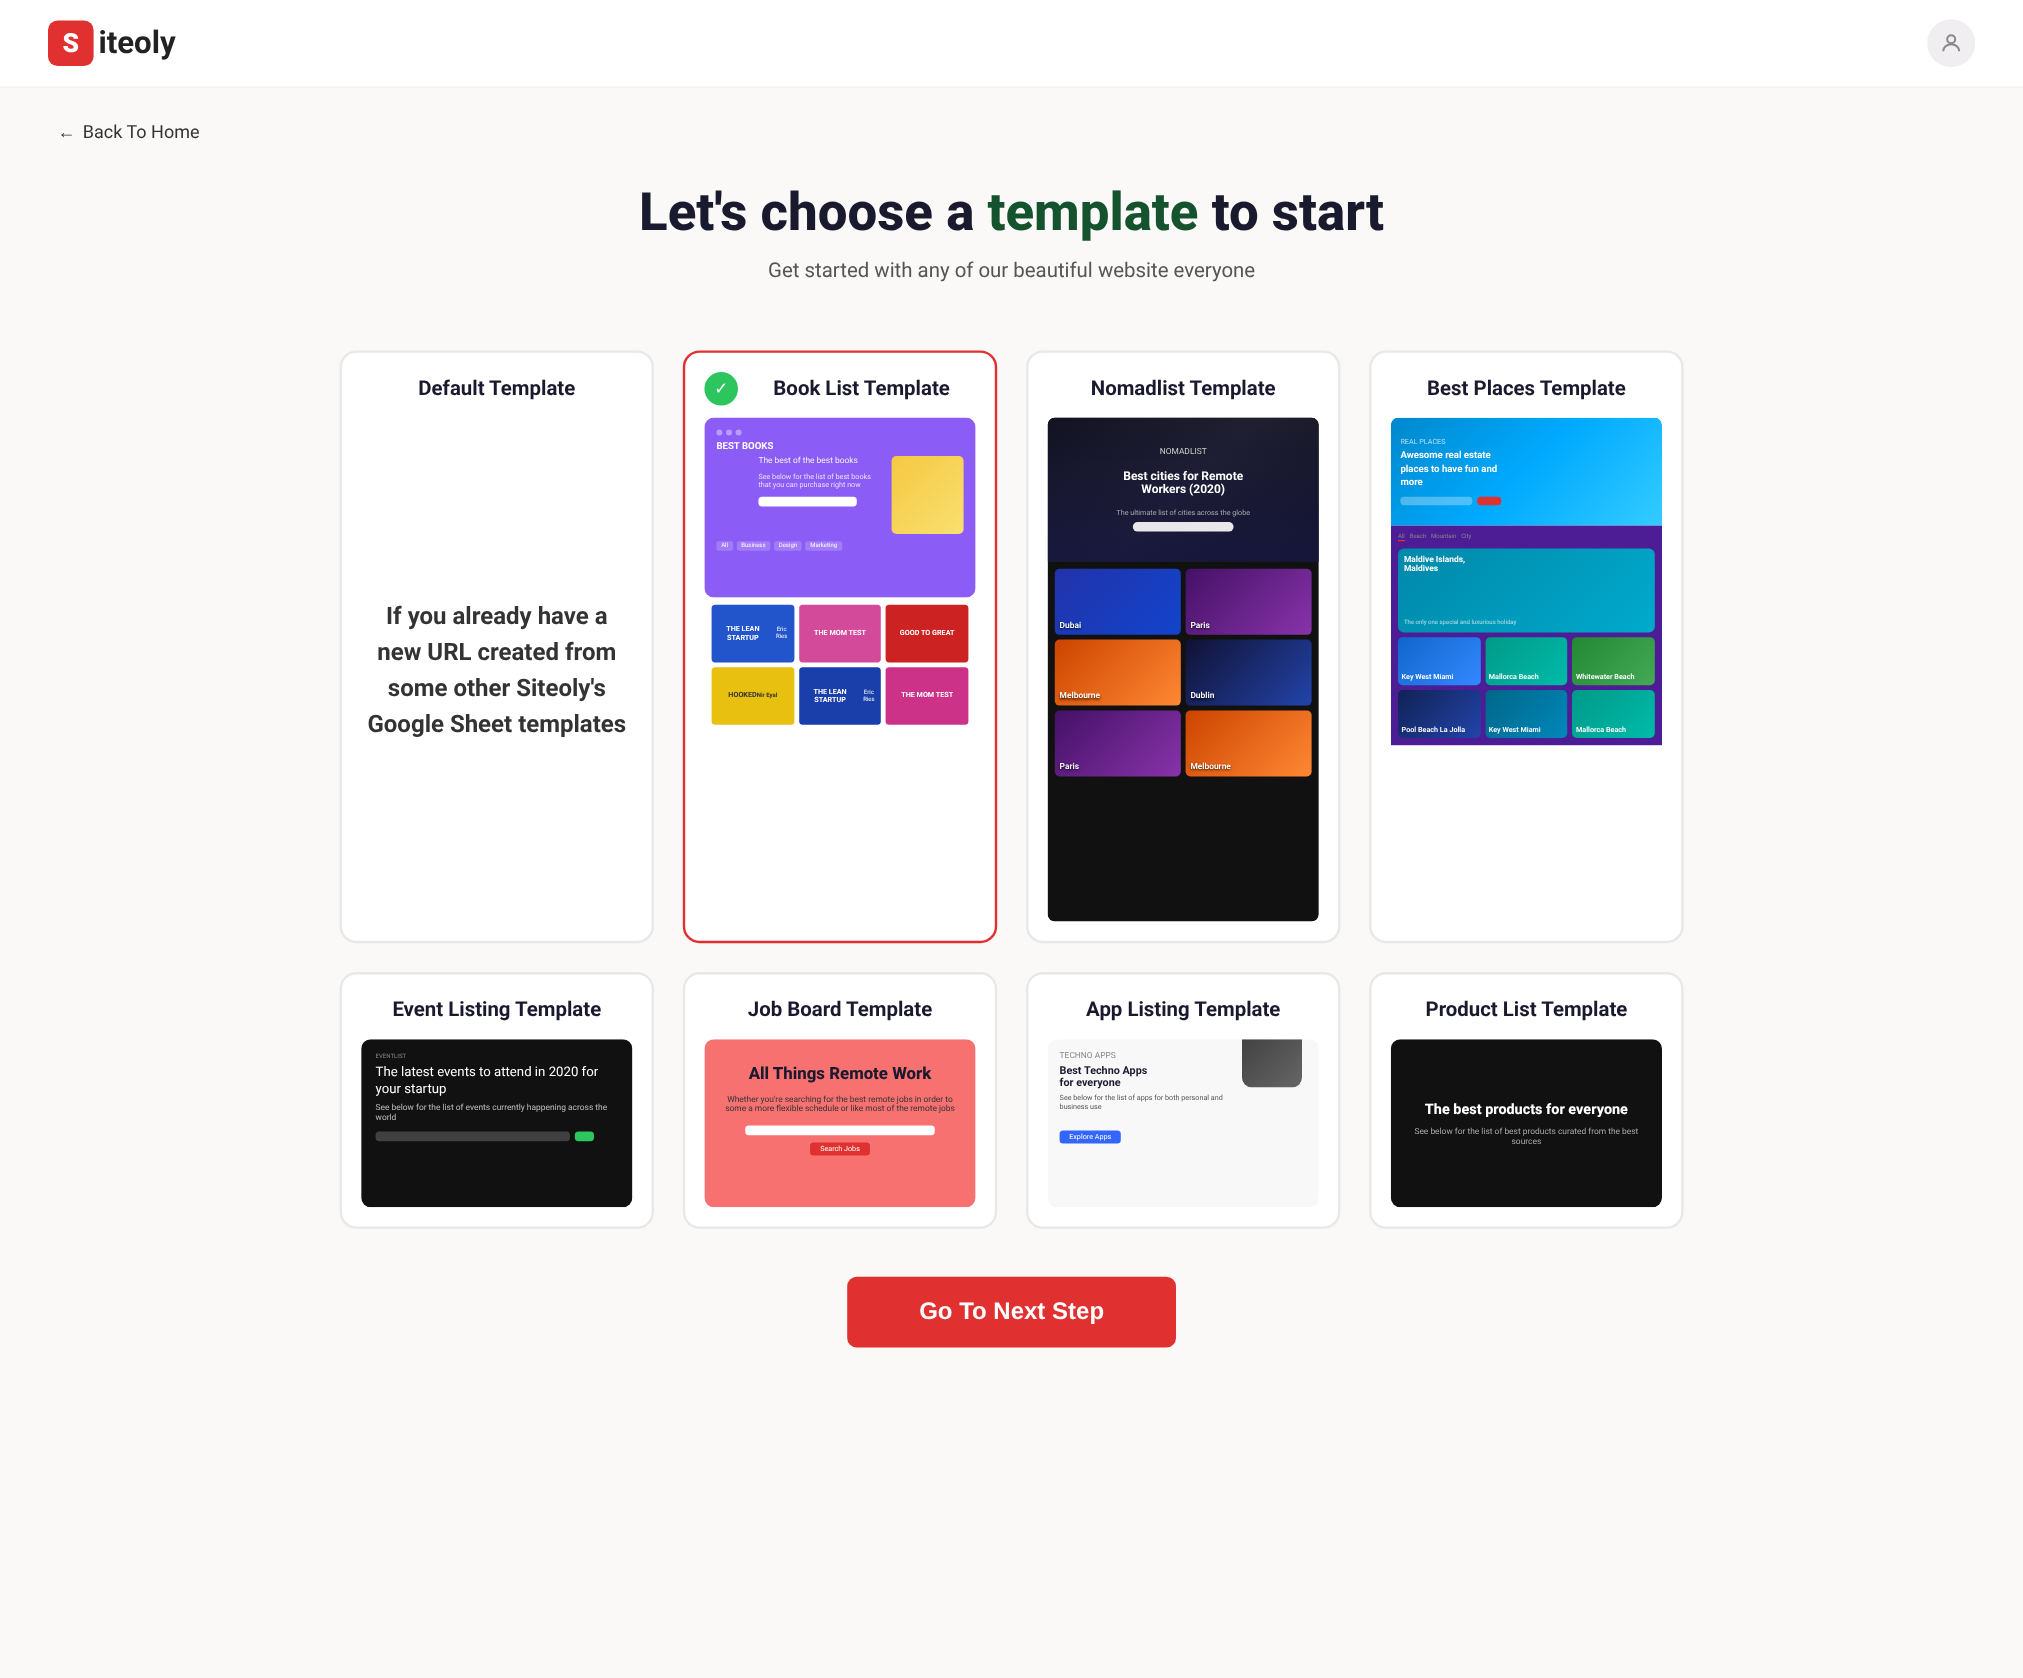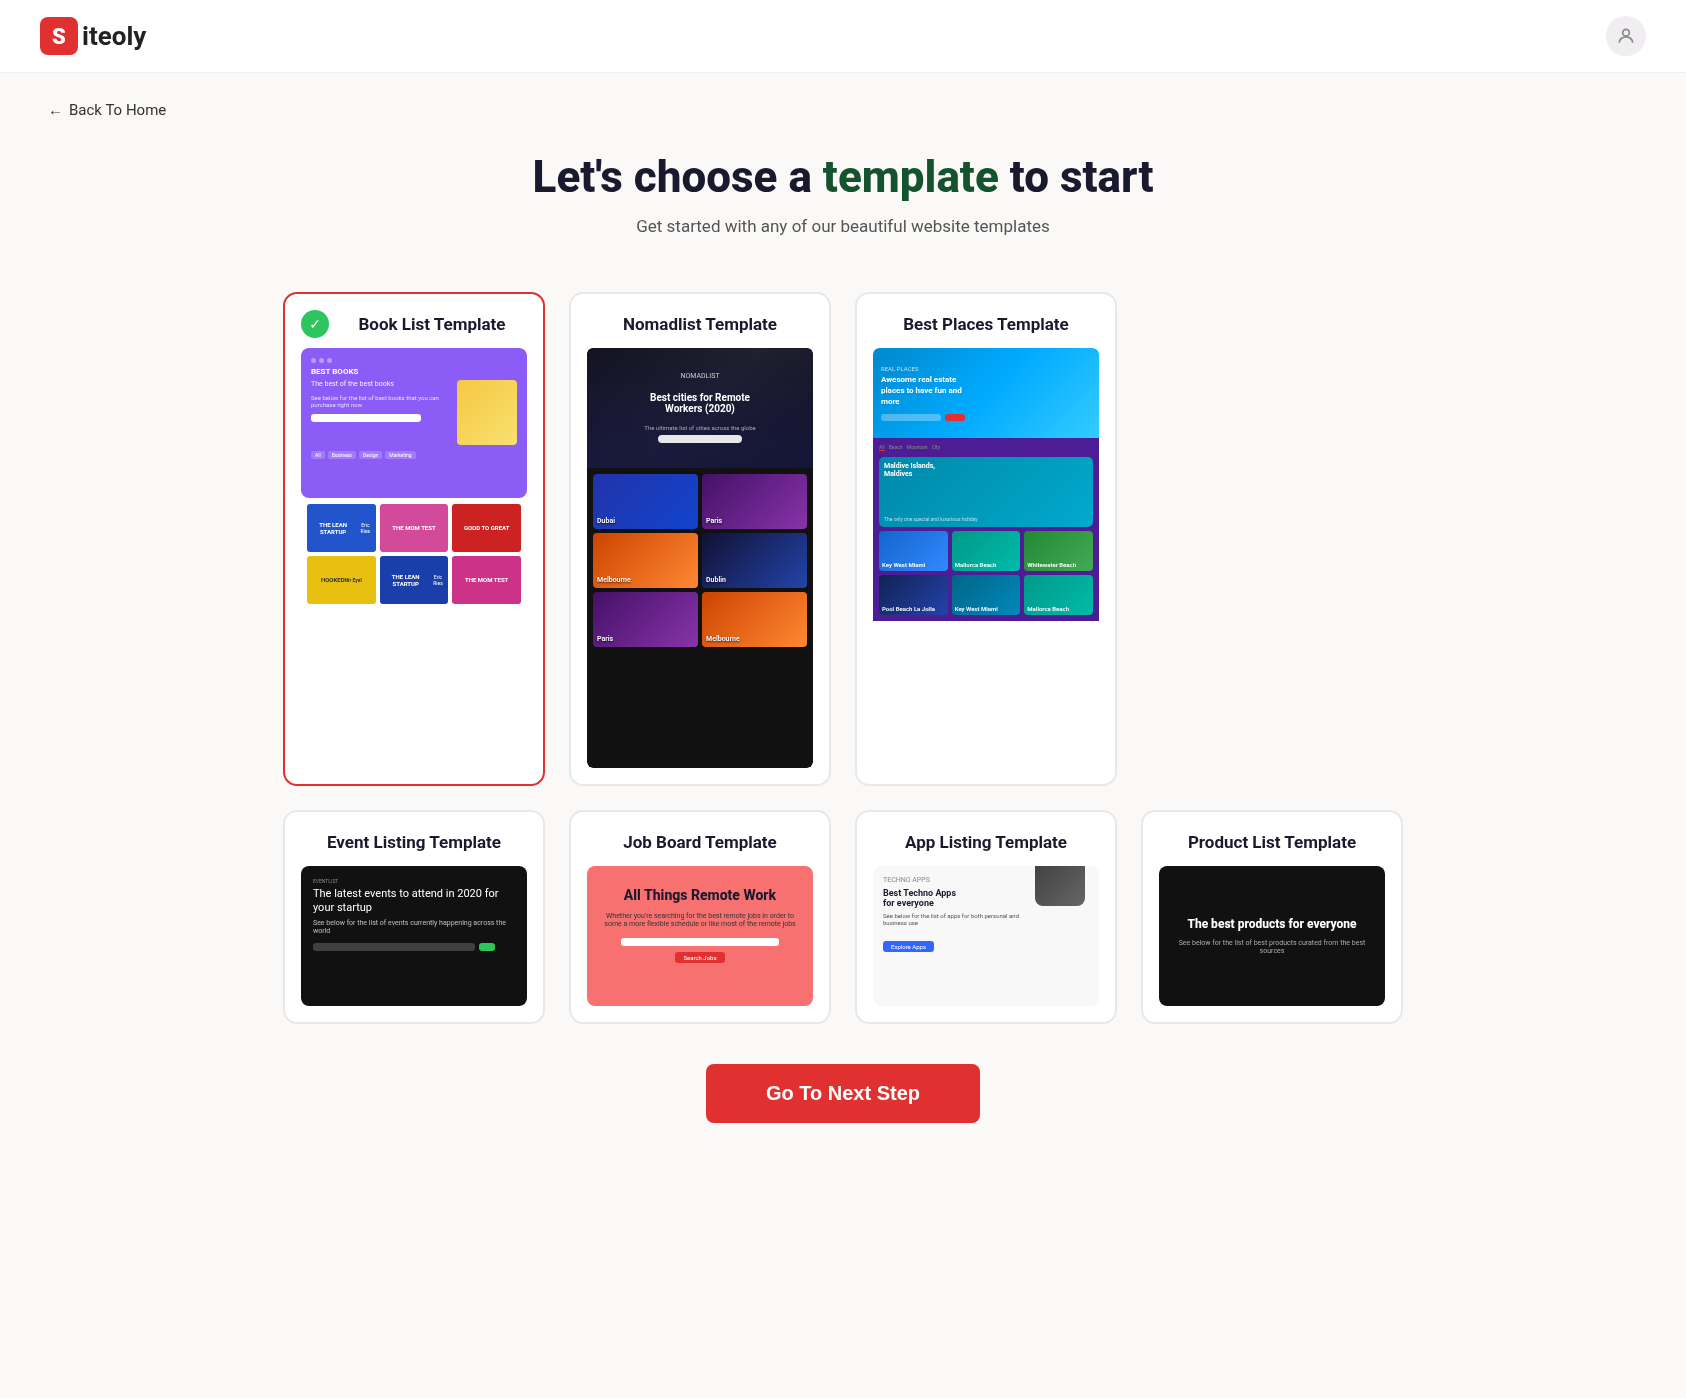--- a/index.html
+++ b/index.html
@@ -532,40 +532,46 @@
 
 <a class="back-link">
   <span>←</span>
   <span>Back To Home</span>
 </a>
 
 <section class="hero">
   <h1 class="hero-title">
     <span>Let's choose a </span><span class="highlight">template</span><span> to start</span>
   </h1>
-  <p class="hero-subtitle">Get started with any of our beautiful website templates</p>
+  <p class="hero-subtitle">Get started with any of our beautiful website everyone</p>
 </section>
 
 <div class="template-grid">
 
+  <div class="template-card">
+    <div class="card-title">Default Template</div>
+    <div class="default-card-body">
+      <p class="default-card-text">If you already have a new URL created from some other Siteoly's Google Sheet templates</p>
+    </div>
+  </div>
 
   <div class="template-card selected">
     <div class="selected-badge">✓</div>
     <div class="card-title" style="padding-left:36px;">Book List Template</div>
     <div class="preview-container">
 
       <div class="book-preview">
         <div class="preview-nav">
           <div class="preview-dot"></div>
           <div class="preview-dot"></div>
           <div class="preview-dot"></div>
         </div>
         <div class="book-preview-header">BEST BOOKS</div>
         <div style="display:flex; gap:8px; align-items:flex-start; margin-bottom:6px;">
-          <div style="flex:1;">
+          <div style="flex:1;margin-left:35px;">
             <div class="book-preview-text">The best of the best books</div>
             <div style="font-size:6px; opacity:0.8; margin-bottom:6px;">See below for the list of best books that you can purchase right now</div>
             <div class="book-preview-search"></div>
           </div>
           <div style="width:60px; height:65px; background: linear-gradient(135deg,#f5c842,#f9e070); border-radius:4px; flex-shrink:0;"></div>
         </div>
         <div class="book-preview-tags">
           <span class="book-tag">All</span>
           <span class="book-tag">Business</span>
           <span class="book-tag">Design</span>

